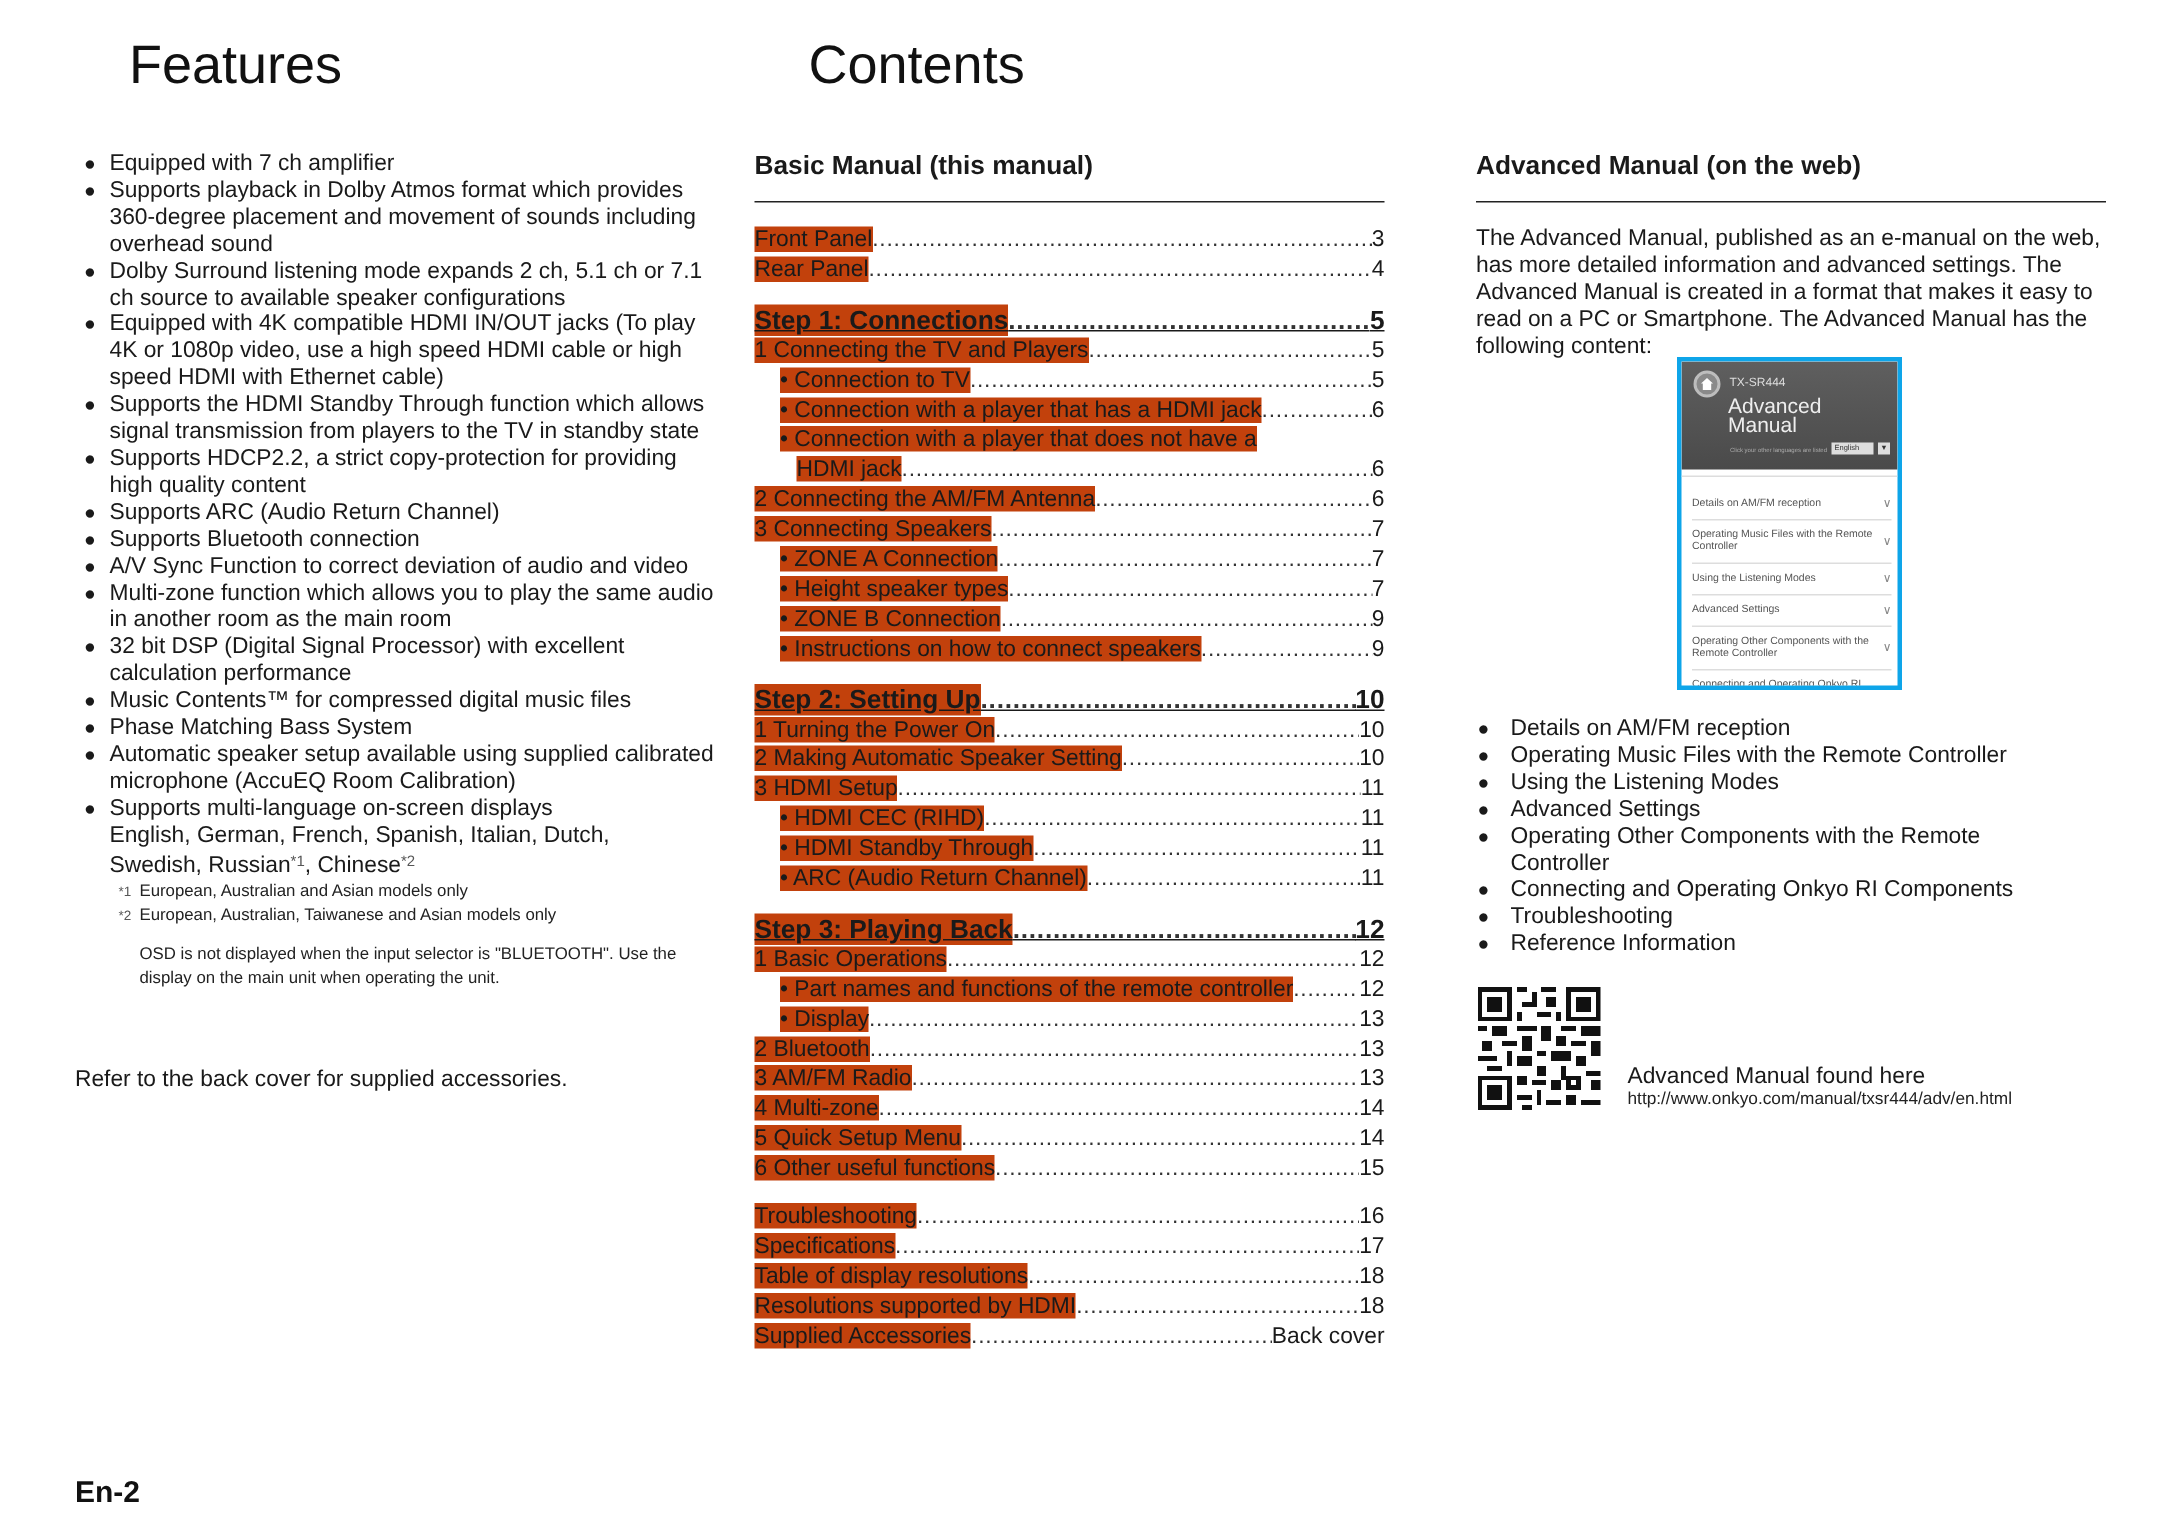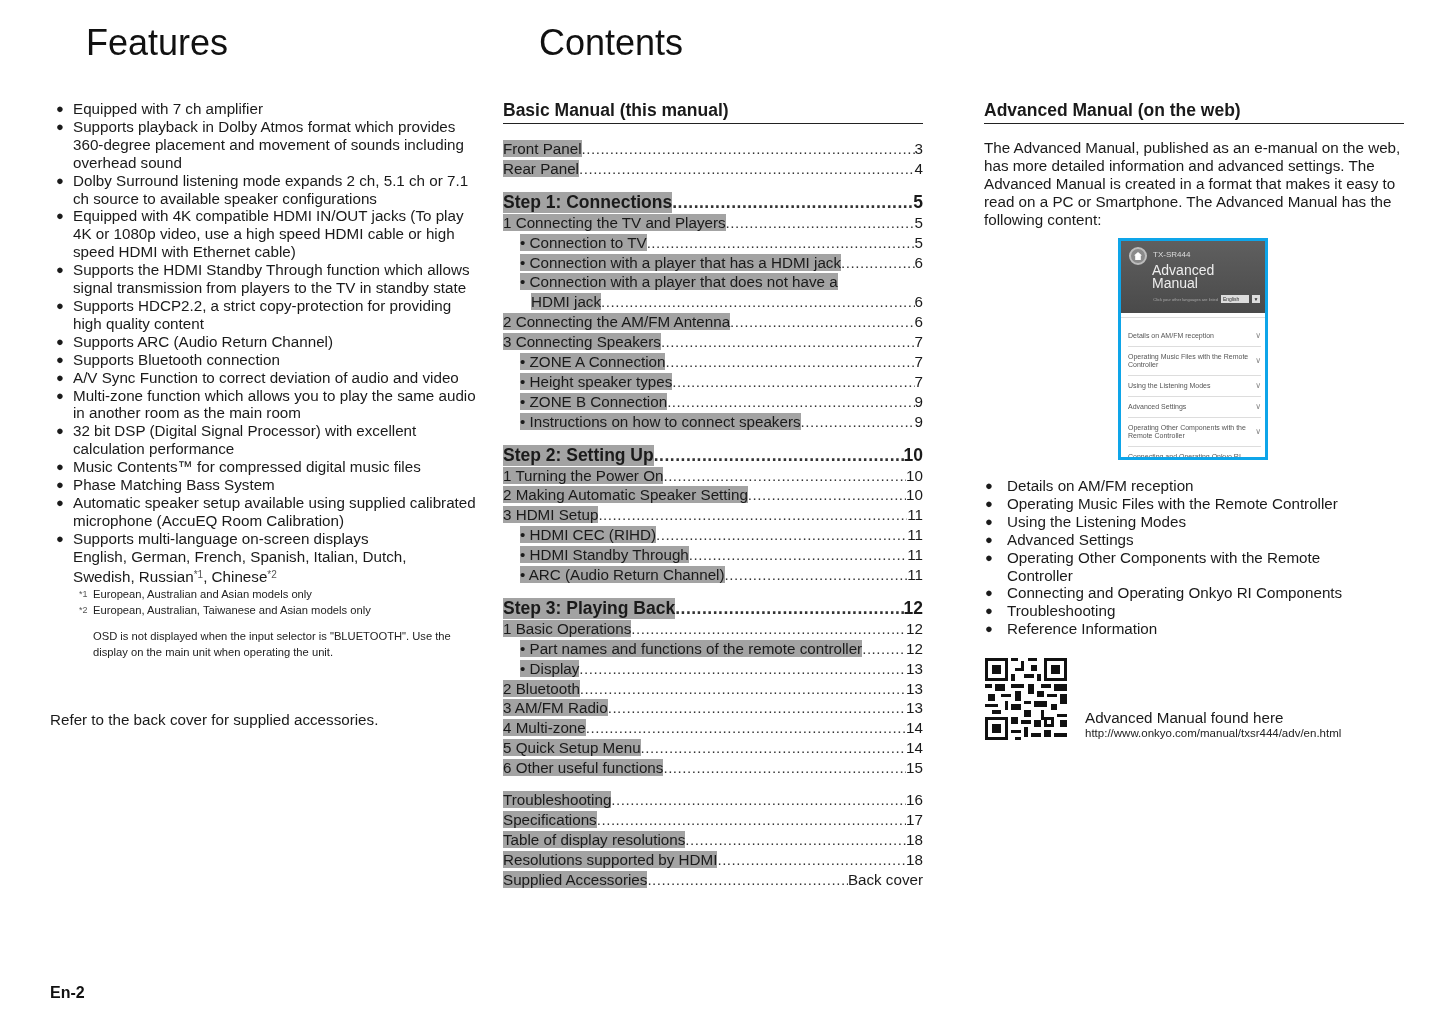--- a/index.html
+++ b/index.html
@@ -17,30 +17,30 @@
   .features li .bullet { position: absolute; left: 0; top: 0; font-size: 13px; }
   .sup { font-size: 10px; vertical-align: 4px; color: #555; }
   .footnotes { margin-left: 23px; margin-top: 2px; font-size: 11.2px; line-height: 15.8px; color: #222; }
   .footnote { position: relative; padding-left: 14px; }
   .footnote .mark { position: absolute; left: 0; top: 0; font-size: 9px; color: #555; }
   .osd-note { padding-left: 14px; margin-top: 10px; }
   .accessories-note { position: absolute; left: 50px; top: 711px; font-size: 15.2px; }
 
   
   .toc { position: absolute; left: 503px; top: 100px; width: 420px; font-size: 15.2px; }
-  .section-heading { font-size: 17.5px; font-weight: bold; padding-bottom: 2px; border-bottom: 1.2px solid #222; margin-bottom: 16px; }
+  .section-heading { font-size: 17.5px; font-weight: bold; padding-bottom: 13px; border-bottom: 1.2px solid #222; margin-bottom: 16px; }
   .toc-row { display: flex; align-items: baseline; height: 19.9px; white-space: nowrap; }
-  .toc-row .lbl { flex: 0 0 auto; background: #a3a3a3; }
+  .toc-row .lbl { flex: 0 0 auto; background: #c2410c; }
   .toc-row .dots { flex: 1 1 auto; overflow: hidden; color: #333; letter-spacing: 0.5px; }
   .toc-row .dots::before { content: "......................................................................................................................................................................................................"; }
   .toc-row .pg { flex: 0 0 auto; }
   .toc-row.sub { padding-left: 17px; }
   .toc-row.sub .lbl::before { content: "• "; }
   .toc-row.cont { padding-left: 28px; }
-  .toc-row.step { font-size: 17.5px; font-weight: bold; height: 22px; }
+  .toc-row.step { font-size: 17.5px; font-weight: bold; height: 22px; text-decoration: underline; }
   .gap { height: 12px; }
 
   
   .adv { position: absolute; left: 956px; top: 100px; width: 420px; font-size: 15.2px; margin-left: 28px; }
   .adv-intro { line-height: 17.9px; margin-top: -1px; }
   .adv-shot { position: absolute; left: 134px; top: 138px; width: 150px; height: 222px; border: 3px solid #0ea5e9; background: #fff; overflow: hidden; }
   .shot-header { height: 72px; background: linear-gradient(180deg, #5f5f5f 0%, #4a4a4a 100%); position: relative; color: #eee; }
   .shot-home { position: absolute; left: 8px; top: 6px; width: 18px; height: 18px; border-radius: 50%; background: #8a8a8a; border: 2px solid #bdbdbd; }
   .shot-home::after { content: ""; position: absolute; left: 3px; top: 3px; width: 8px; height: 8px; background: #fff; clip-path: polygon(50% 0, 100% 45%, 85% 45%, 85% 100%, 15% 100%, 15% 45%, 0 45%); }
   .shot-model { position: absolute; left: 32px; top: 9px; font-size: 8px; color: #ddd; }
@@ -54,21 +54,21 @@
   .shot-item .chev { font-size: 8px; color: #888; }
 
   .adv-list { position: absolute; left: 1px; top: 377px; width: 420px; line-height: 17.9px; list-style: none; }
   .adv-list li { position: relative; padding-left: 22px; }
   .adv-list li .bullet { position: absolute; left: 0; top: 0; font-size: 13px; }
 
   .qr { position: absolute; left: 1px; top: 558px; width: 82px; height: 82px; }
   .qr-caption { position: absolute; left: 101px; top: 609px; font-size: 15.2px; }
   .qr-url { position: absolute; left: 101px; top: 627px; font-size: 11.5px; color: #222; }
 
-  .page-number { position: absolute; left: 50px; top: 984px; font-size: 16px; font-weight: bold; color: #111; }
+  .page-number { position: absolute; left: 50px; top: 984px; font-size: 20px; font-weight: bold; color: #111; }
 </style>
 </head>
 <body>
 
 <h1 class="page-title" id="features-title">Features</h1>
 <h1 class="page-title" id="contents-title">Contents</h1>
 
 <div class="features">
   <ul>
     <li><span class="bullet">●</span><span>Equipped with 7 ch amplifier</span></li>

